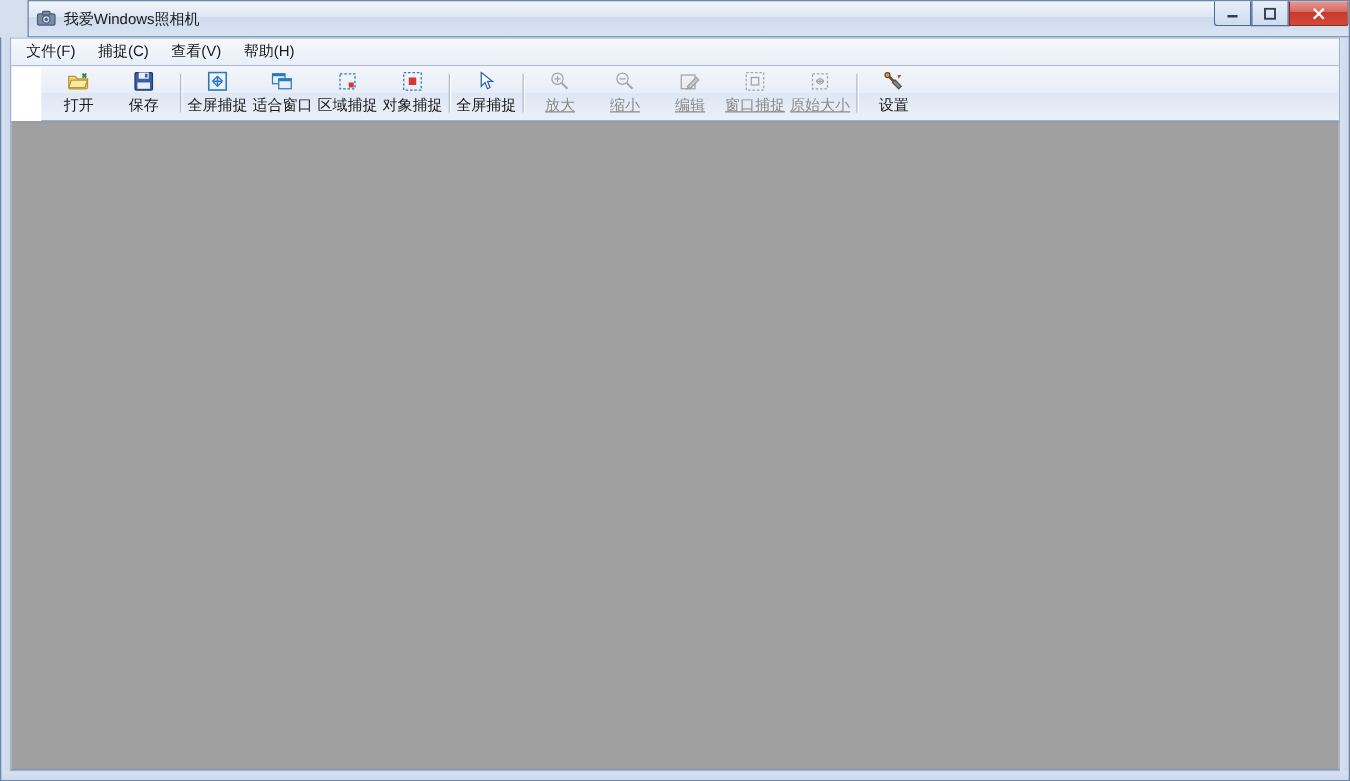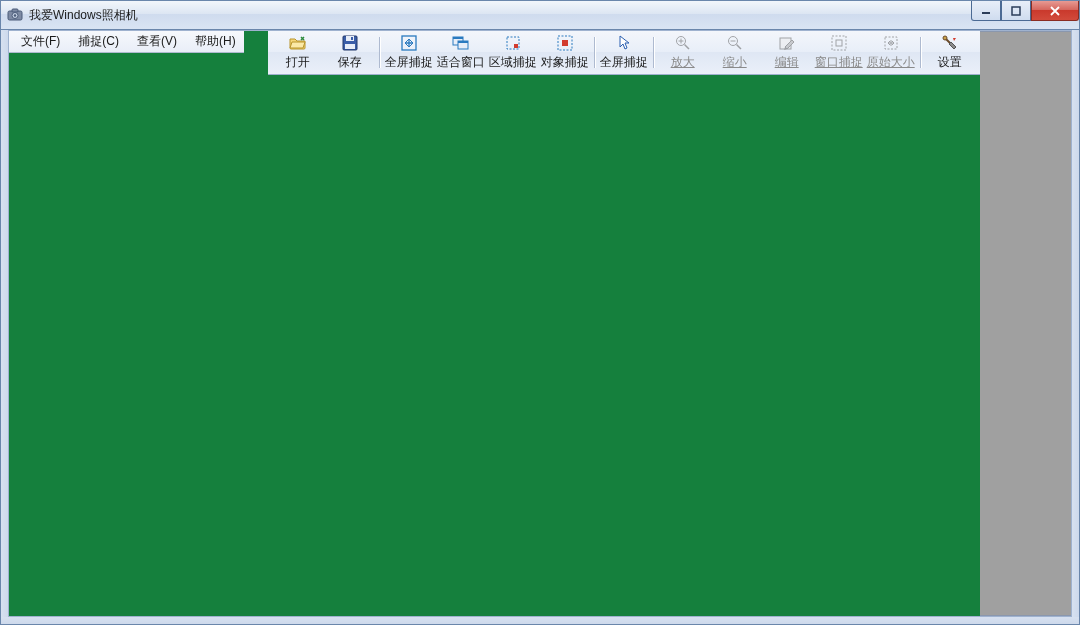--- a/index.html
+++ b/index.html
@@ -7,20 +7,21 @@
 
   
   .titlebar {
     height: 30px;
     background: linear-gradient(to bottom, #f2f6fb 0%, #dde6f3 45%, #cfdbee 46%, #d9e4f3 100%);
     border: 1px solid #6a86ab;
     display: flex;
     align-items: center;
     padding-left: 6px;
     position: relative;
+    margin-left: 22px;
   }
   .titlebar .app-icon { width: 16px; height: 16px; margin-right: 6px; display:inline-flex; align-items:center; justify-content:center;}
   .titlebar .title-text { color: #1a1a1a; }
   .win-controls { position: absolute; right: 0; top: 0; height: 20px; display: flex; }
   .win-btn {
     width: 30px; height: 20px;
     border: 1px solid #4b6a94; border-top: none;
     display: flex; align-items: center; justify-content: center;
     background: linear-gradient(to bottom,#e8eef8,#cfdcef);
     cursor: default;
@@ -45,23 +46,23 @@
   .frame-side-right{ right:0; border-left:none;}
   .frame-bottom{
     position:absolute; left:0; right:0; bottom:0; height:8px;
     background: linear-gradient(to bottom,#d7e1f0,#cdd9ec);
     border:1px solid #6a86ab; border-top:none;
   }
 
   .client {
     position: absolute;
     left: 8px; right: 8px; top: 30px; bottom: 8px;
-    background: #15803d;
+    background: #ffffff;
     border: 1px solid #9fb2cf;
-    display: flex; flex-direction: row;
+    display: flex; flex-direction: column;
   }
 
   
   .menubar {
     height: 22px;
     background: linear-gradient(to bottom,#f6f8fc,#e9eef8);
     border-bottom: 1px solid #aebad0;
     display: flex; align-items: center;
     padding-left: 4px;
     gap: 2px;

